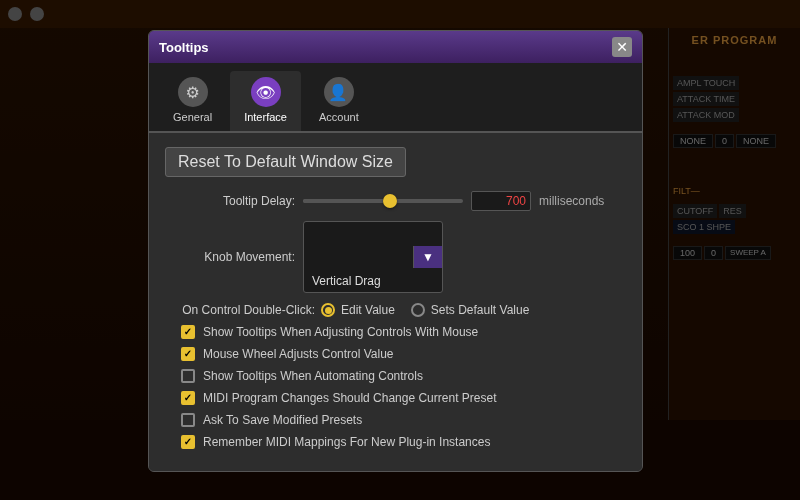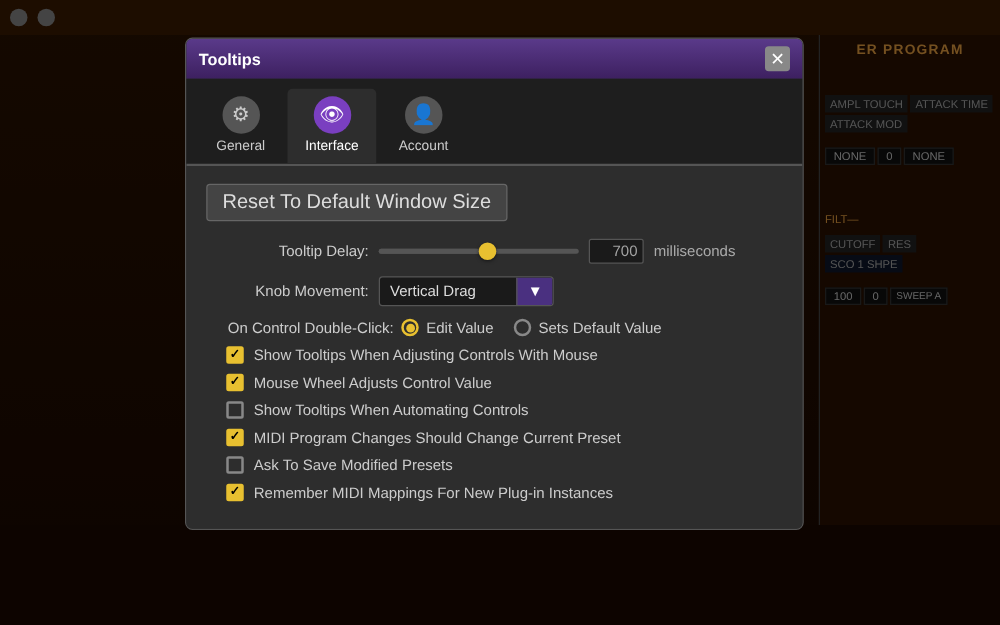--- a/index.html
+++ b/index.html
@@ -33,21 +33,21 @@
 
     .bg-circle {
       width: 14px; height: 14px;
       border-radius: 50%;
       background: #888;
     }
 
     .bg-right-panel {
       position: absolute;
       top: 28px; right: 0;
-      width: 145px;
+      width: 132px;
       bottom: 0;
       background: #2a1000;
       border-left: 1px solid #444;
     }
 
     .bg-right-title {
       color: #e8a040;
       font-size: 11px;
       font-weight: bold;
       text-align: center;
@@ -240,24 +240,24 @@
       border-radius: 50%;
       position: absolute;
       top: 50%;
       transform: translateY(-50%);
       left: 50%;
       cursor: pointer;
       box-shadow: 0 1px 3px rgba(0,0,0,0.5);
     }
 
     .ms-input {
-      width: 44px;
+      width: 60px;
       background: #1a1a1a;
       border: 1px solid #555;
-      color: #a3a3a3;
+      color: #ef4444;
       font-size: 12px;
       padding: 2px 4px;
       text-align: right;
       border-radius: 2px;
     }
 
     .ms-label {
       color: #aaa;
       font-size: 12px;
     }
@@ -271,20 +271,21 @@
       border-radius: 3px;
       overflow: hidden;
       min-width: 140px;
     }
 
     .dropdown-text {
       flex: 1;
       color: #ddd;
       font-size: 12px;
       padding: 4px 8px;
+      margin-top: 48px;
     }
 
     .dropdown-arrow {
       background: #4a3080;
       color: #fff;
       padding: 4px 8px;
       font-size: 12px;
       cursor: pointer;
       border-left: 1px solid #555;
     }

